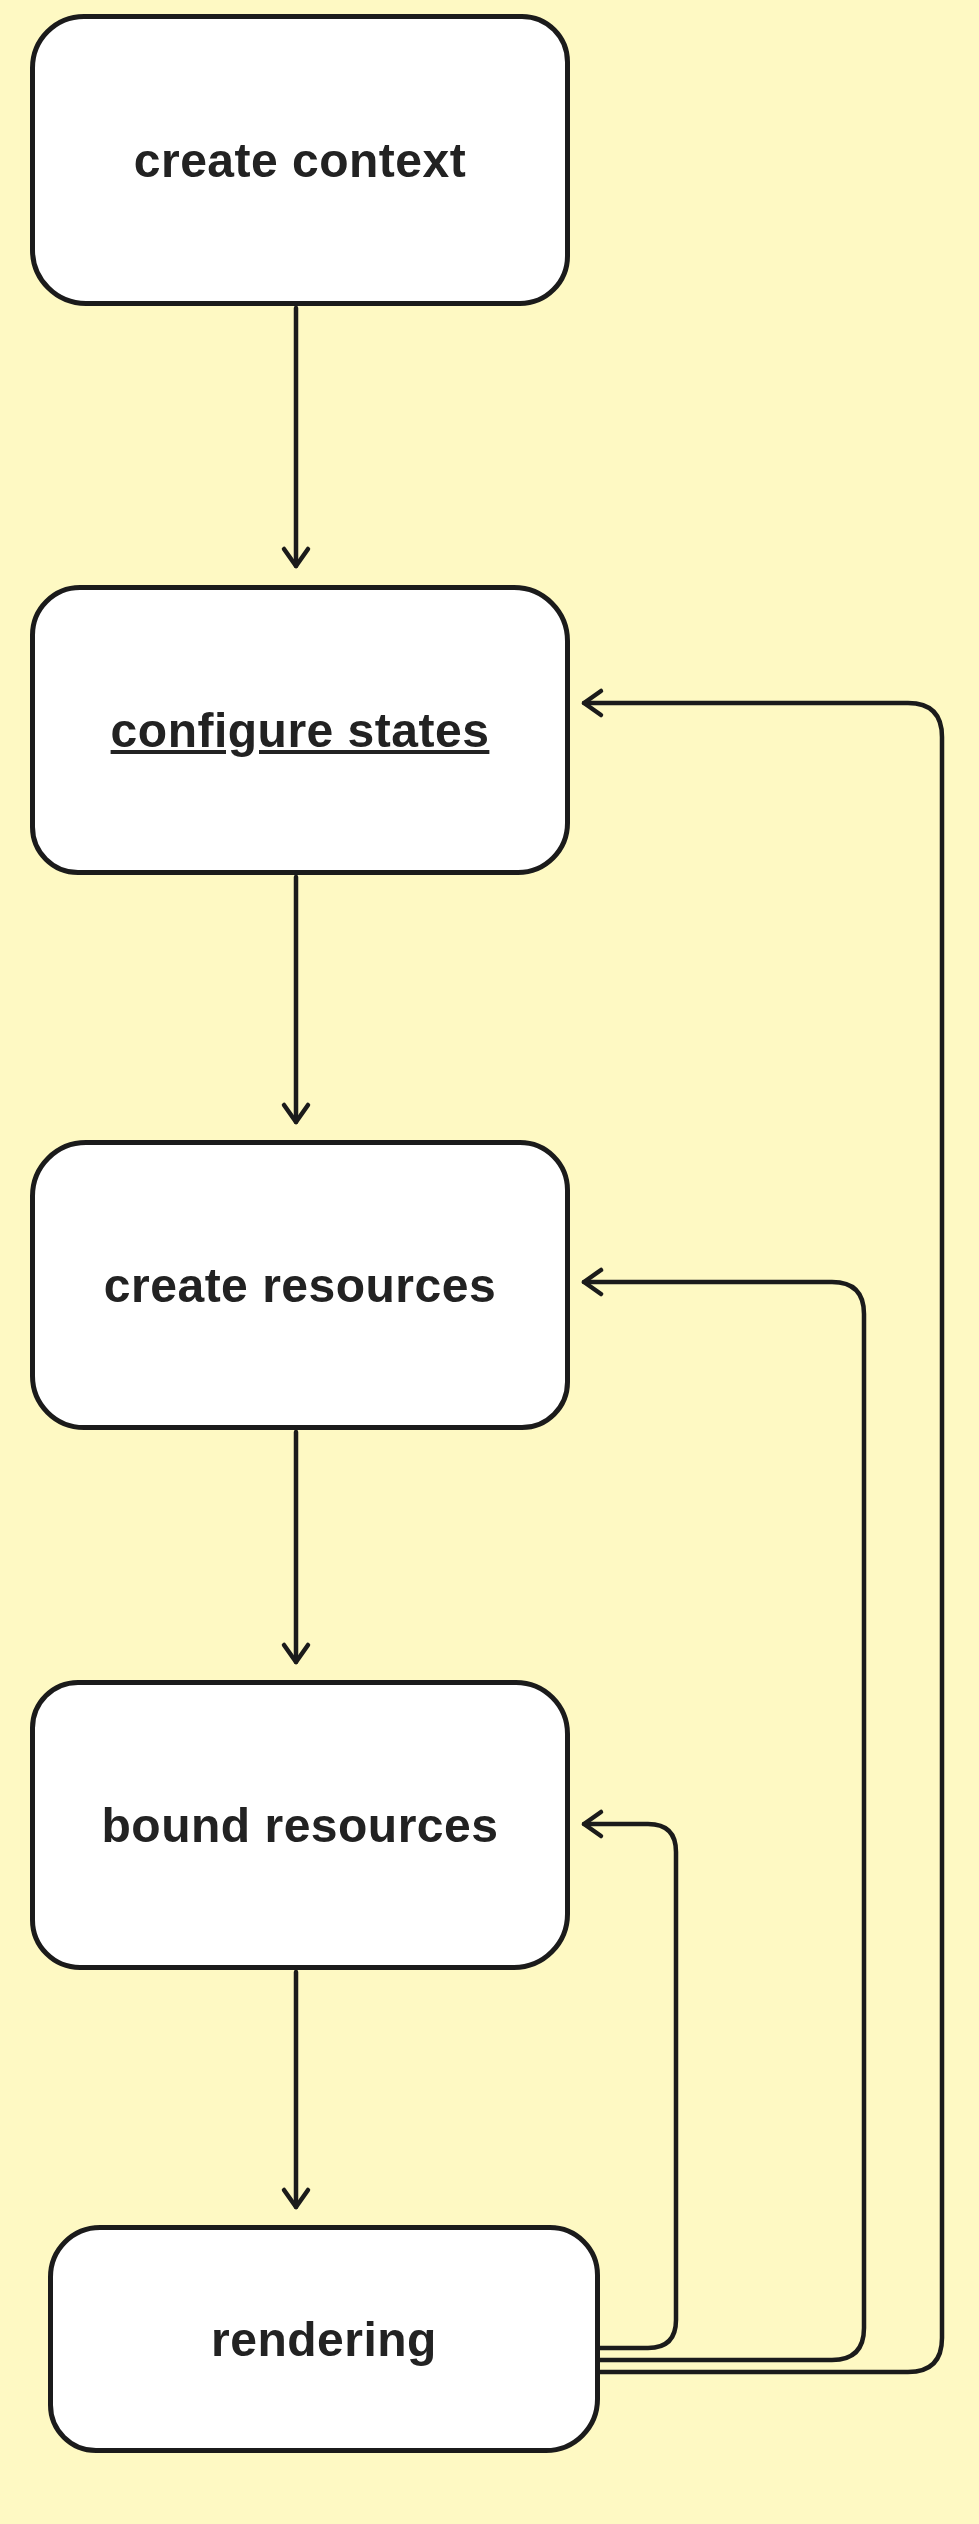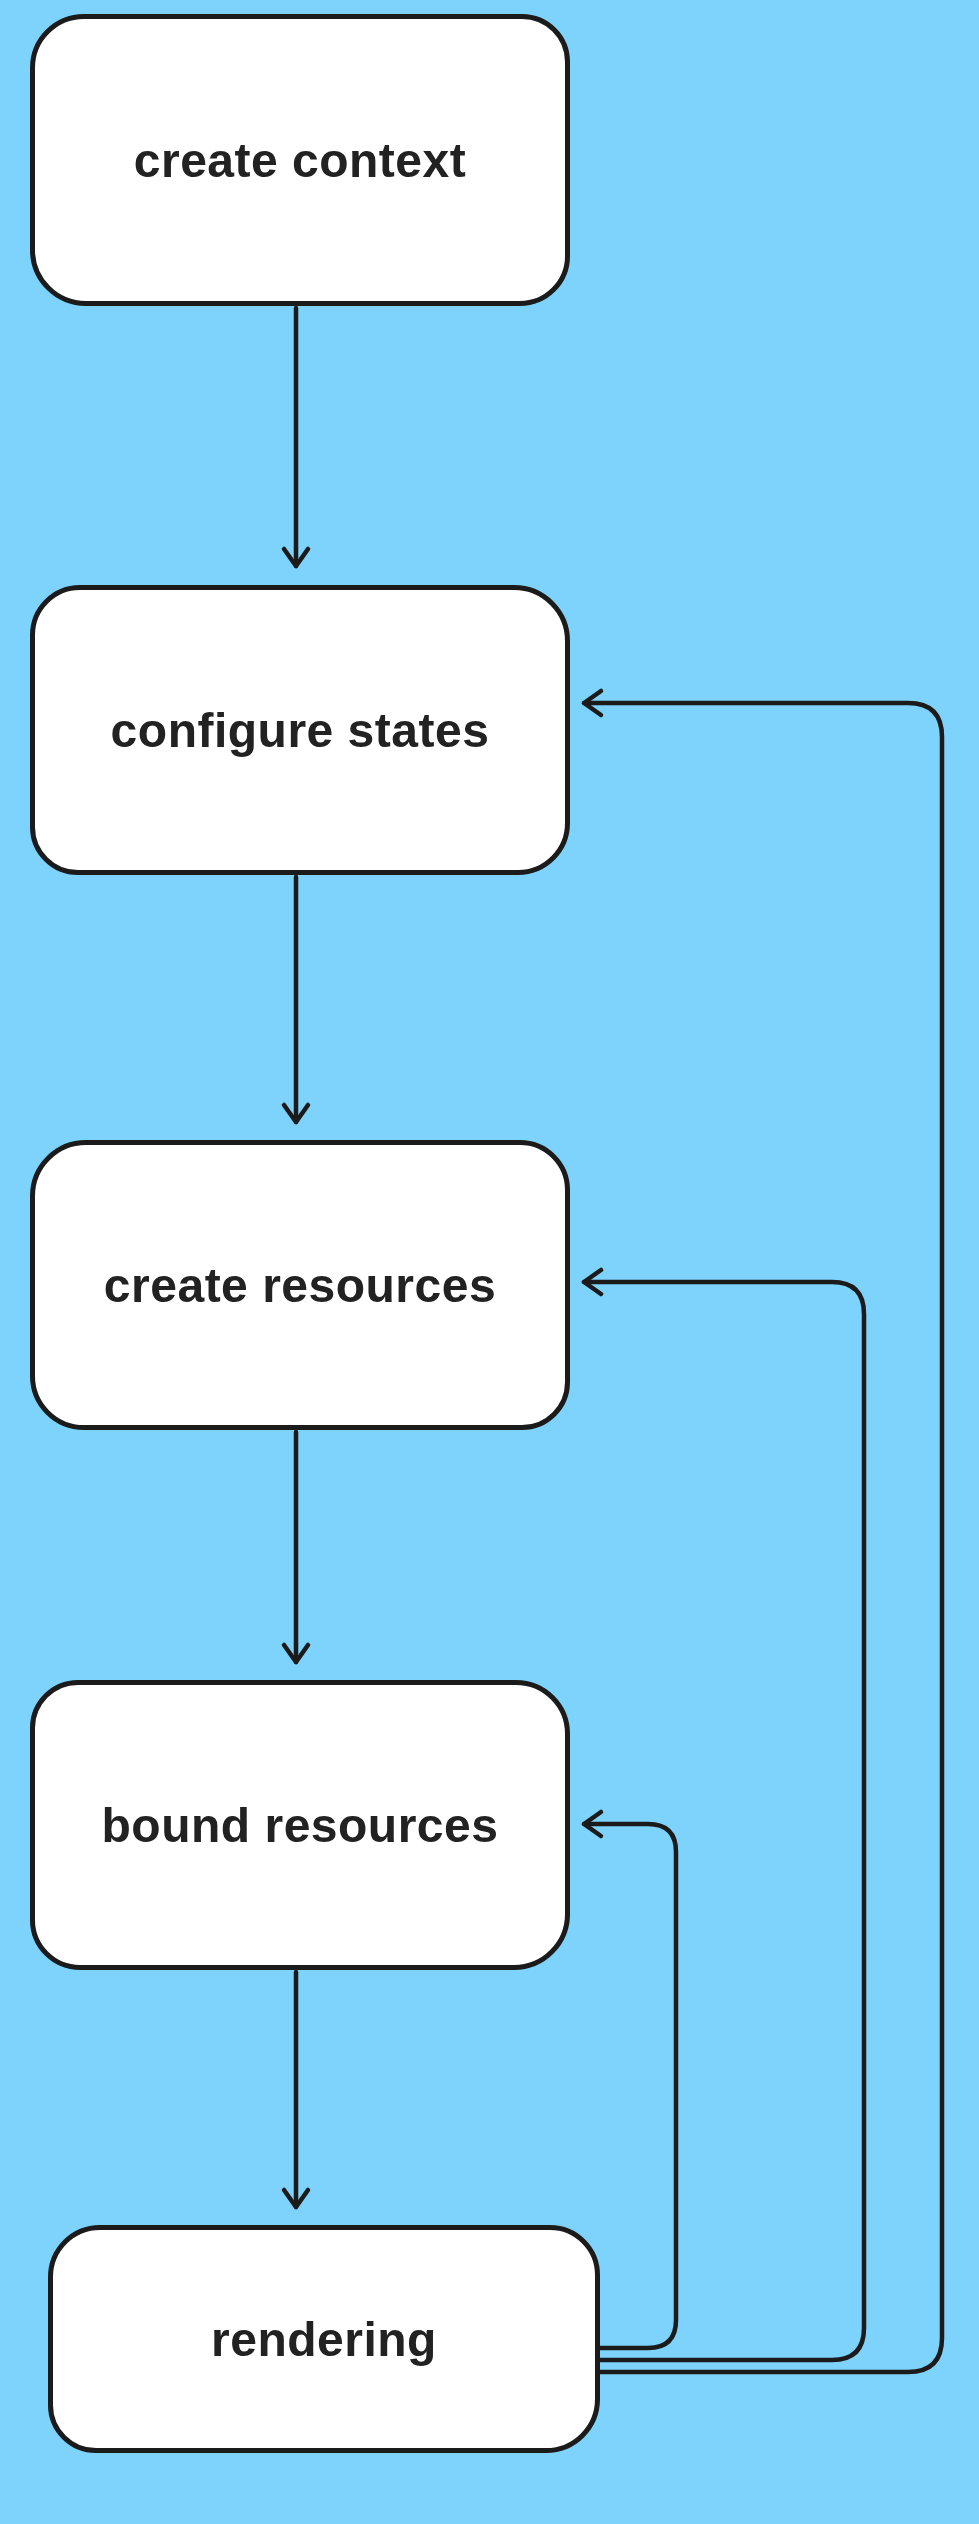--- a/index.html
+++ b/index.html
@@ -4,21 +4,21 @@
 <style>
   html, body {
     margin: 0;
     padding: 0;
     background: #ffffff;
   }
   .canvas {
     position: relative;
     width: 979px;
     height: 2524px;
-    background: #7dd3fc;
+    background: #fef9c3;
     font-family: "Liberation Sans", "DejaVu Sans", sans-serif;
     overflow: hidden;
   }
   .edges-layer {
     position: absolute;
     left: 0;
     top: 0;
     width: 979px;
     height: 2524px;
     pointer-events: none;
@@ -31,21 +31,21 @@
     display: flex;
     align-items: center;
     justify-content: center;
     color: #222222;
     font-size: 48px;
     font-weight: 600;
     letter-spacing: 0.5px;
   }
   
   .node-0 { left: 30px;  top: 14px;   width: 540px; height: 292px; border-radius: 54px 48px 50px 56px; }
-  .node-1 { left: 30px;  top: 585px;  width: 540px; height: 290px; border-radius: 50px 56px 52px 48px; }
+  .node-1 { left: 30px;  top: 585px;  width: 540px; height: 290px; border-radius: 50px 56px 52px 48px; text-decoration: underline; }
   .node-2 { left: 30px;  top: 1140px; width: 540px; height: 290px; border-radius: 56px 50px 48px 54px; }
   .node-3 { left: 30px;  top: 1680px; width: 540px; height: 290px; border-radius: 48px 54px 56px 50px; justify-content: center; }
   .node-4 { left: 48px;  top: 2225px; width: 552px; height: 228px; border-radius: 52px 50px 54px 48px; }
   .node-label {
     pointer-events: none;
     white-space: nowrap;
   }
 </style>
 </head>
 <body>

